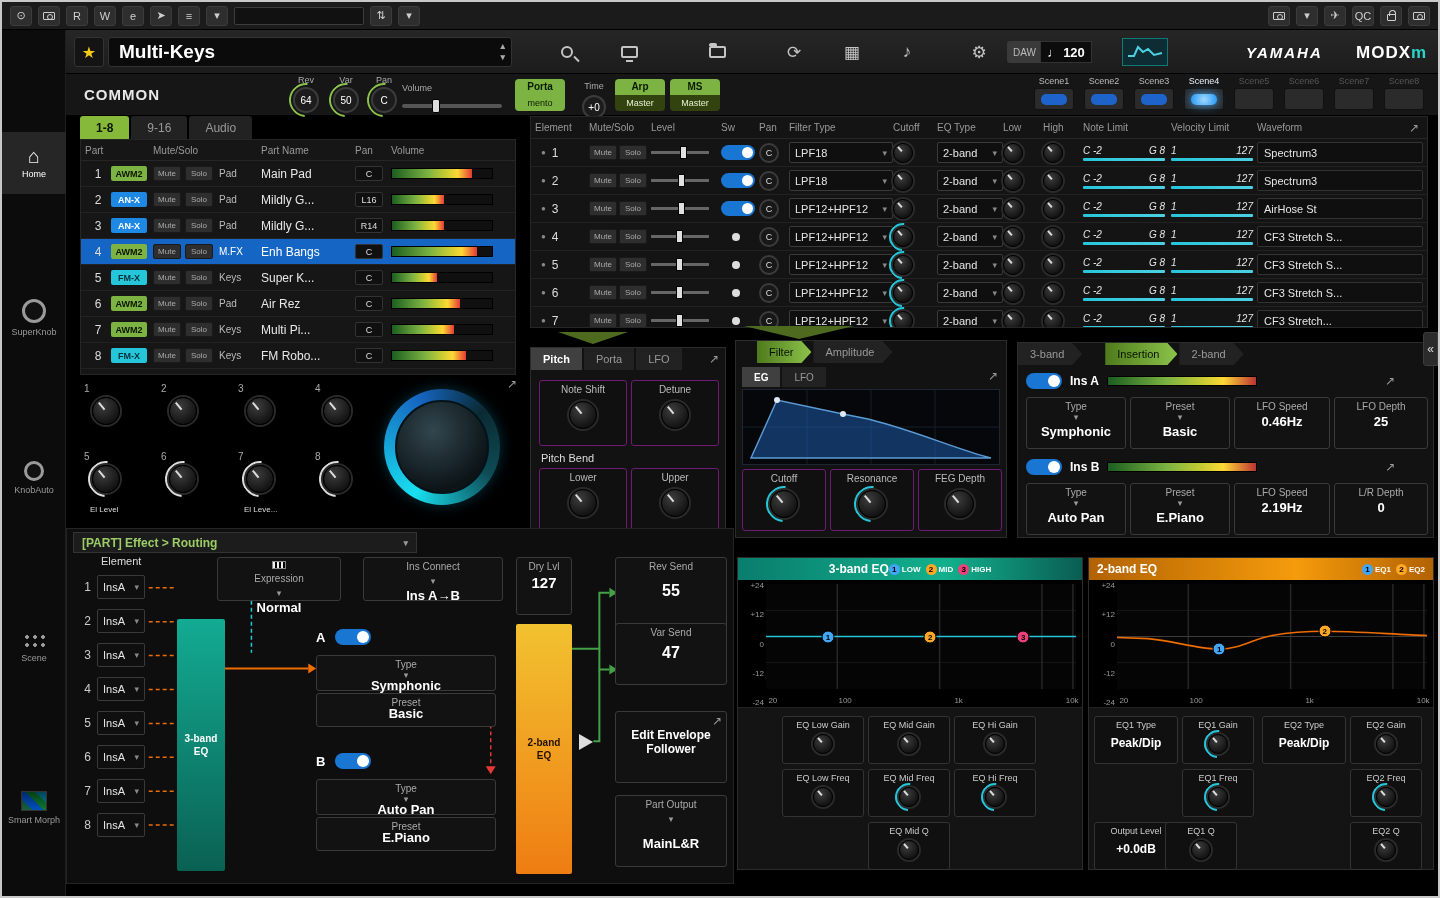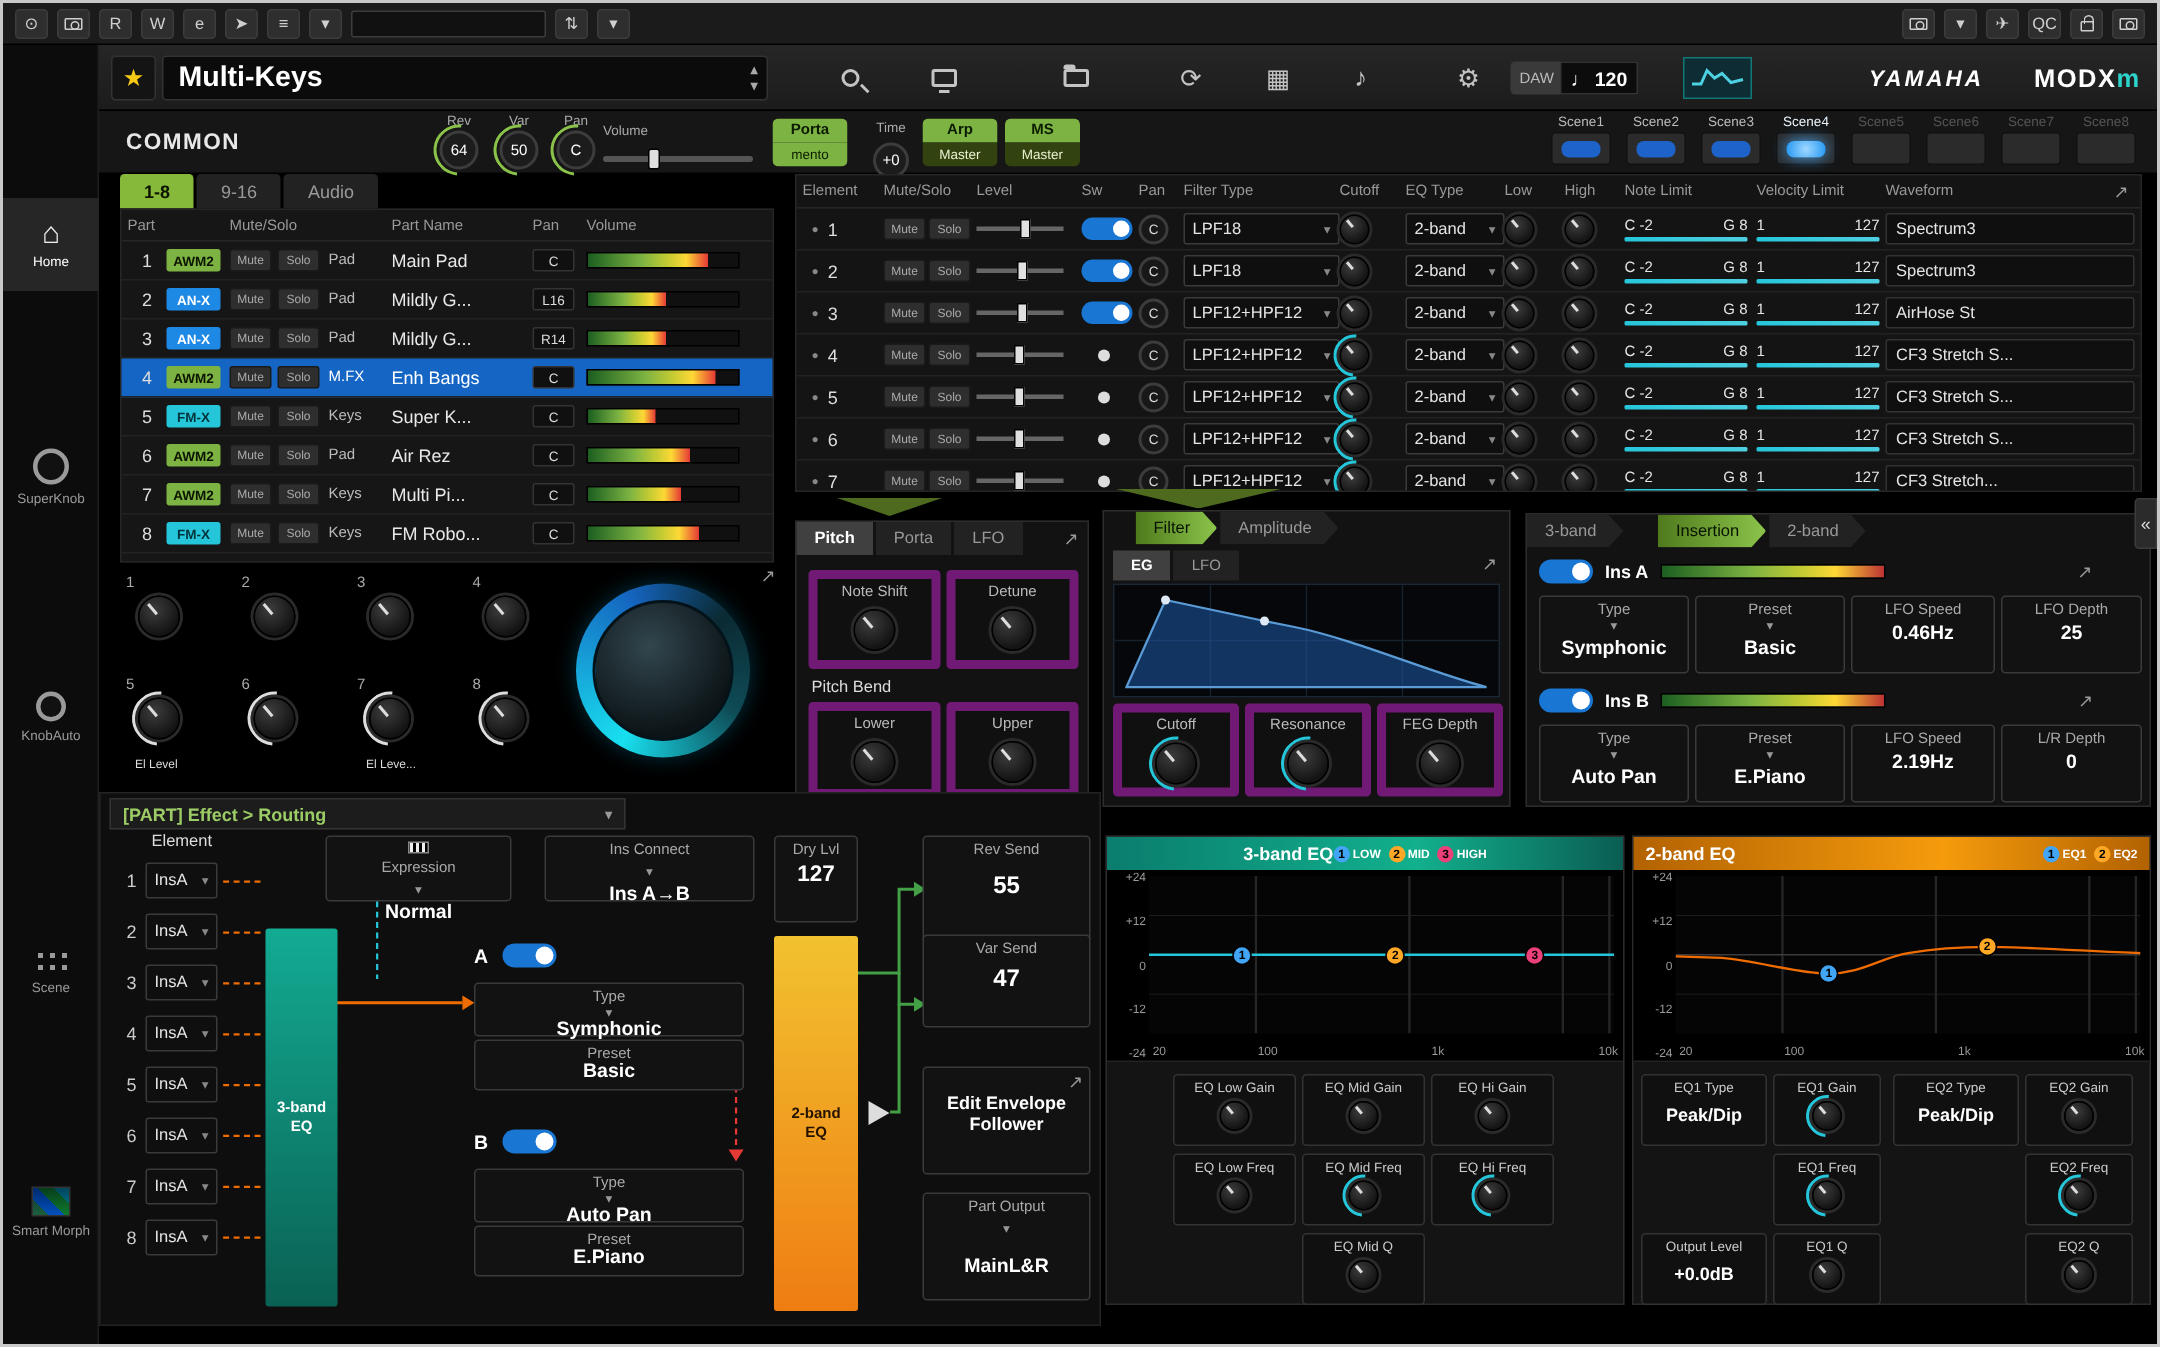--- a/index.html
+++ b/index.html
@@ -117,21 +117,21 @@
 .sw.on::after { content:""; position:absolute; right:2px; top:2px; width:11px; height:11px; border-radius:50%; background:#fff; }
 .sw.off::after { content:""; position:absolute; left:11px; top:4px; width:8px; height:8px; border-radius:50%; background:#ddd; }
 .panc { width:20px; height:20px; border-radius:50%; background:#181818; border:2px solid #3c3c3c; color:#ddd; font-size:9px; display:flex; align-items:center; justify-content:center; }
 .dd { display:flex; align-items:center; justify-content:space-between; background:#0f0f0f; border:1px solid #3a3a3a; border-radius:2px; padding:0 5px; height:21px; font-size:11px; color:#e5e5e5; cursor:pointer; }
 .dd .c { color:#888; font-size:9px; margin-left:4px; }
 .kb { border-radius:50%; background:radial-gradient(circle at 38% 32%,#3d3d3d,#141414 70%); border:1px solid #000; position:relative; box-shadow:0 0 0 2px #2a2a2a; cursor:pointer; }
 .kb::after { content:""; position:absolute; left:50%; top:8%; width:2px; height:36%; margin-left:-1px; background:#ddd; transform-origin:50% 120%; transform:rotate(-40deg); }
 .kb.teal::before { content:""; position:absolute; inset:-5px; border-radius:50%; border:2px solid transparent; border-top-color:#26c6da; border-left-color:#26c6da; transform:rotate(-40deg); }
 .kb.sm { width:20px; height:20px; }
 .kb.md { width:28px; height:28px; }
-.lim { display:flex; flex-direction:column; width:82px; }
+.lim { display:flex; flex-direction:column; width:82px;font-style:italic; }
 .lim .v { display:flex; justify-content:space-between; font-size:10px; color:#e5e5e5; }
 .lim .bar { height:3px; background:linear-gradient(90deg,#26c6da,#4dd0e1); margin-top:2px; border-radius:1px; }
 .wavecell { background:#0f0f0f; border:1px solid #333; border-radius:2px; height:21px; font-size:11px; color:#e5e5e5; display:flex; align-items:center; padding:0 6px; overflow:hidden; white-space:nowrap; cursor:pointer; }
 .expic { color:#999; font-size:12px; cursor:pointer; }
 .elhead .expic { position:absolute; right:8px; top:4px; }
 
 
 .knobpanel { position:absolute; left:70px; top:375px; width:445px; height:150px; }
 .kcell { position:absolute; width:44px; height:58px; }
 .kcell .n { position:absolute; top:-2px; left:0; font-size:10px; color:#aaa; }
@@ -151,21 +151,21 @@
   repeating-linear-gradient(90deg, rgba(70,80,70,.10) 0 1px, transparent 1px 44px), #0a0b0a; }
 .chevdec { position:absolute; background:#4e6a1f; clip-path:polygon(0 0,50% 100%,100% 0); }
 
 
 .panel { position:absolute; background:#121212; border:1px solid #2c2c2c; }
 .mtabs { display:flex; gap:2px; height:22px; }
 .mtab { padding:0 12px; font-size:11px; color:#999; background:#222; display:flex; align-items:center; cursor:pointer; }
 .mtab.active { background:#404040; color:#fff;font-weight:bold; }
 .arrowtab { clip-path:polygon(0 0,calc(100% - 10px) 0,100% 50%,calc(100% - 10px) 100%,0 100%); padding-right:18px; }
 .arrowtab.green { background:linear-gradient(90deg,#4f7a1c,#8bc34a); color:#061300; font-weight:normal;margin-left:21px; }
-.minibox { position:absolute; background:#101010; border:6px solid #701a75; border-radius:3px; text-align:center; }
+.minibox { position:absolute; background:#101010; border:1px solid #701a75; border-radius:3px; text-align:center; }
 .minibox .l { font-size:10px; color:#bbb; display:block; margin-top:3px; }
 .minibox .kb { margin:6px auto 0; }
 .seclabel { position:absolute; font-size:11px; color:#ddd; }
 .eggraph { position:absolute; background:#05070b; border:1px solid #1c2733; }
 .vbox { background:#121212; border:1px solid #3a3a3a; border-radius:3px; text-align:center; position:absolute; cursor:pointer; }
 .vbox .l { font-size:10px; color:#aaa; display:flex; align-items:center; justify-content:space-between; padding:3px 6px 0;flex-direction:column; }
 .vbox .lc { justify-content:center; gap:4px; }
 .vbox .v { font-size:13px; color:#fff; font-weight:bold; display:block; margin-top:2px; }
 .fxmeter { height:10px; width:150px; border:1px solid #000; background:linear-gradient(90deg,#1b5e20,#7cb342 40%,#c0ca33 62%,#fdd835 78%,#b33) , #222; }
 .toggle { width:36px; height:16px; border-radius:9px; background:#1976d2; position:relative; cursor:pointer; }
@@ -1361,21 +1361,21 @@
       <div class="kb sm teal"></div>
     </div>
     <div class="eqbox" style="position:absolute;left:261px;top:211px;width:72px">
       <span class="l">EQ2 Freq</span>
       <div class="kb sm teal"></div>
     </div>
     <div class="eqbox" style="position:absolute;left:5px;top:264px;width:84px">
       <span class="l">Output Level</span>
       <span class="v">+0.0dB</span>
     </div>
-    <div class="eqbox" style="position:absolute;left:93px;top:264px;width:72px">
+    <div class="eqbox" style="position:absolute;left:76px;top:264px;width:72px">
       <span class="l">EQ1 Q</span>
       <div class="kb sm"></div>
     </div>
     <div class="eqbox" style="position:absolute;left:261px;top:264px;width:72px">
       <span class="l">EQ2 Q</span>
       <div class="kb sm"></div>
     </div>
   </div>
 
 </div>

